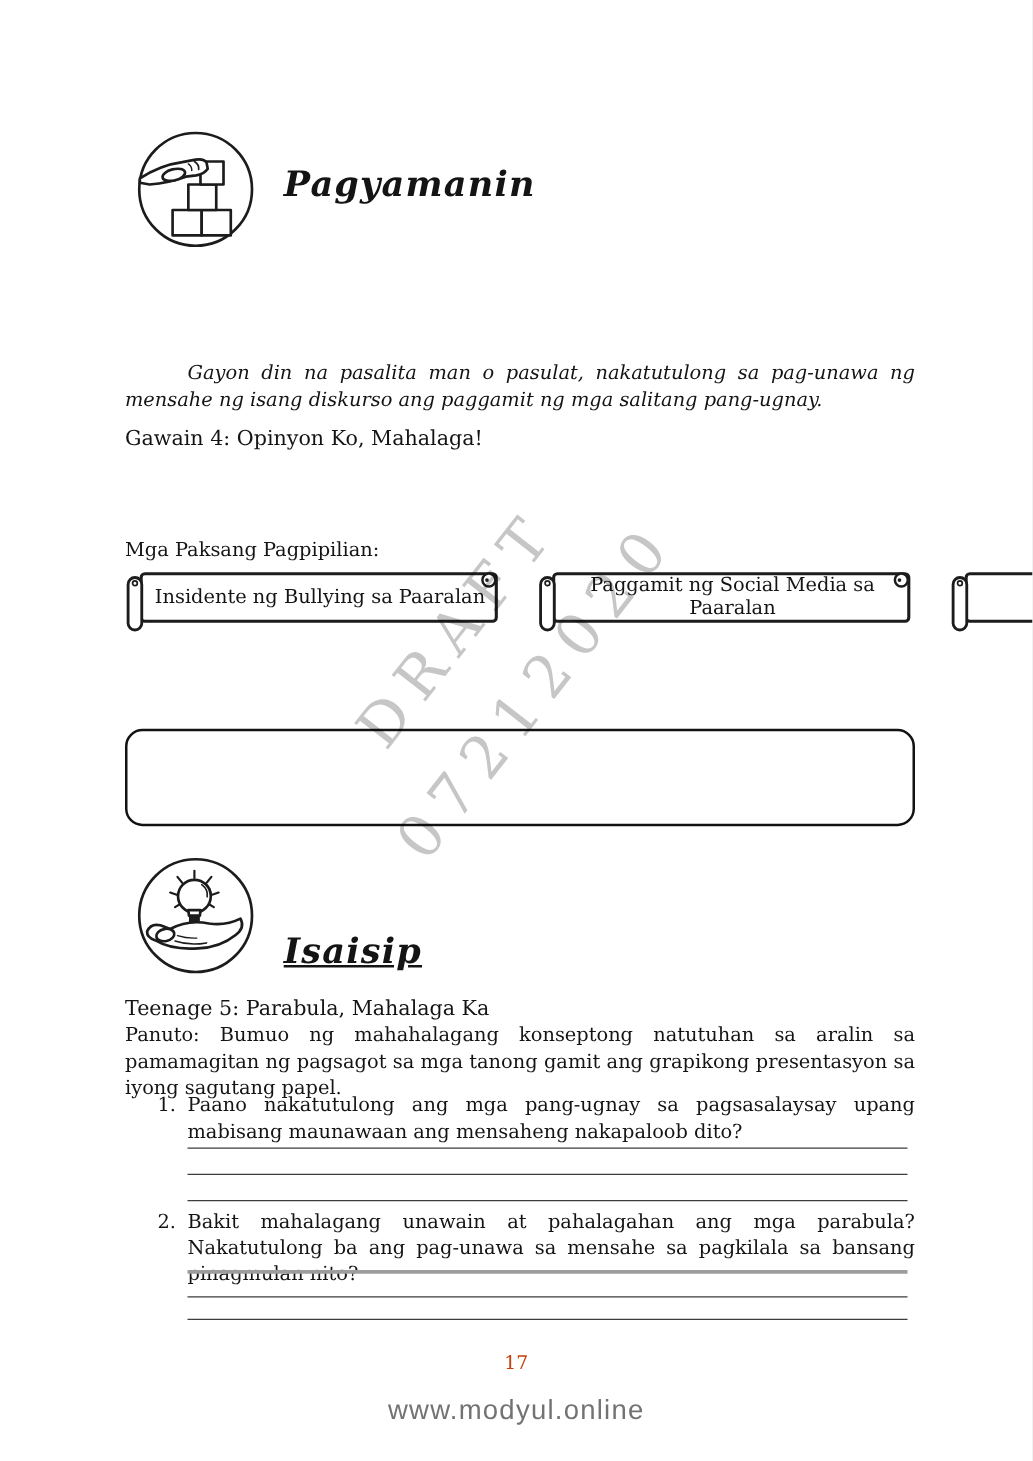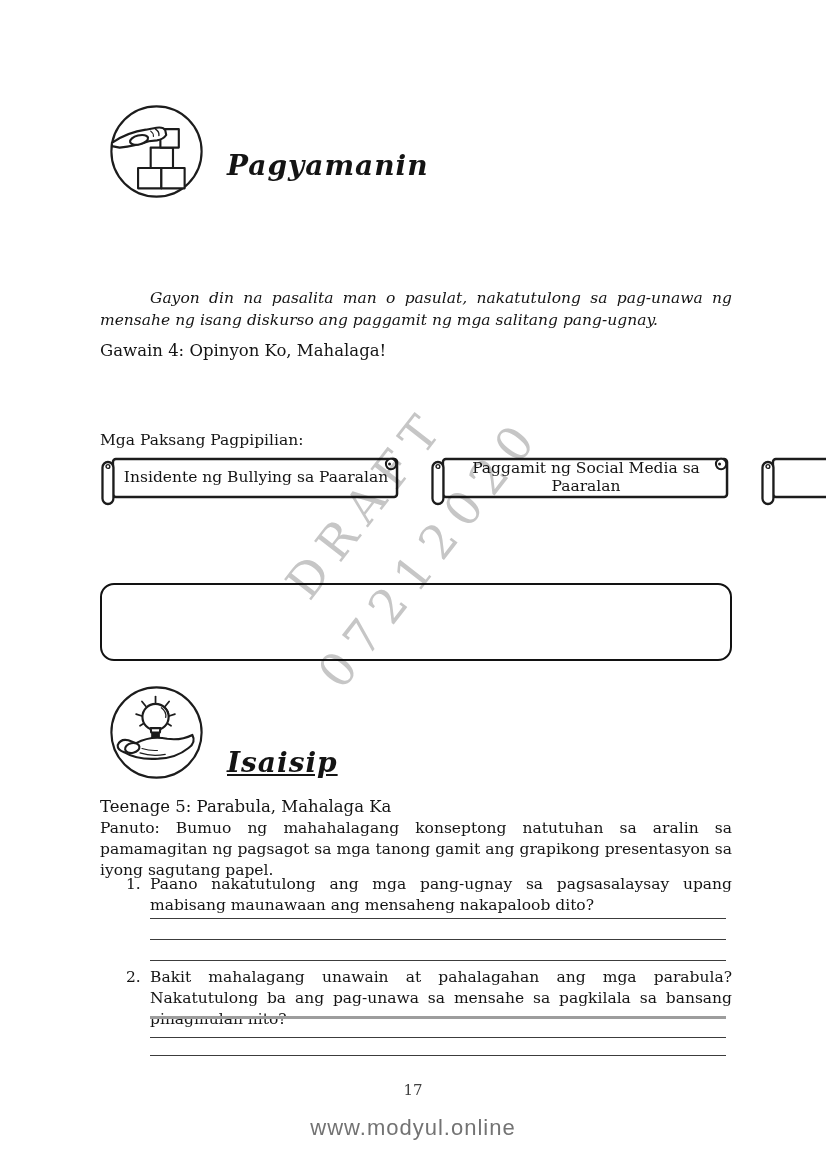--- a/index.html
+++ b/index.html
@@ -7,21 +7,21 @@
   .page {
     position:relative;
     width:826px; height:1169px;
     margin:0 auto;
     background:#ffffff;
     font-family:"DejaVu Serif", serif;
     color:#141414;
     overflow:hidden;
   }
   
-  .section-head { position:absolute; left:108px; display:flex; align-items:center; }
+  .section-head { position:absolute; left:108px; display:flex; }
   .section-head .badge { width:97px; height:97px; flex:0 0 auto; }
   .section-title {
     font-size:28px; font-weight:bold; font-style:italic;
     letter-spacing:1px; margin-left:22px; margin-top:28px;
   }
   .head-1 { top:103px; }
   .head-2 { top:684px; }
   .head-2 .section-title { margin-top:60px;text-decoration:underline; }
 
   
@@ -64,21 +64,21 @@
 
   
   .answer-lines { position:absolute; left:150px; width:576px; }
   .lines-q1 { top:898px; }
   .lines-q2 { top:999px; }
   .answer-line { height:21px; border-bottom:1.4px solid #3c3c3c; }
   .answer-line.short { height:18.5px; }
   .answer-line-thick { height:20px; border-bottom:3.2px solid #9d9d9d; }
 
   
-  .page-number { position:absolute; left:0; top:1081px; width:100%; text-align:center; font-size:15px; color:#404040; }
+  .page-number { position:absolute; left:0; top:1081px; width:100%; text-align:center; font-size:15px; color:#c2410c; }
   .footer-url {
     position:absolute; left:0; top:1115px; width:100%; text-align:center;
     font-family:"Liberation Sans", sans-serif; font-size:22px; color:#737373; letter-spacing:1px;
   }
 
   
   .watermark {
     position:absolute; left:118px; top:448px; width:560px;
     transform:rotate(-52deg);
     text-align:center;

